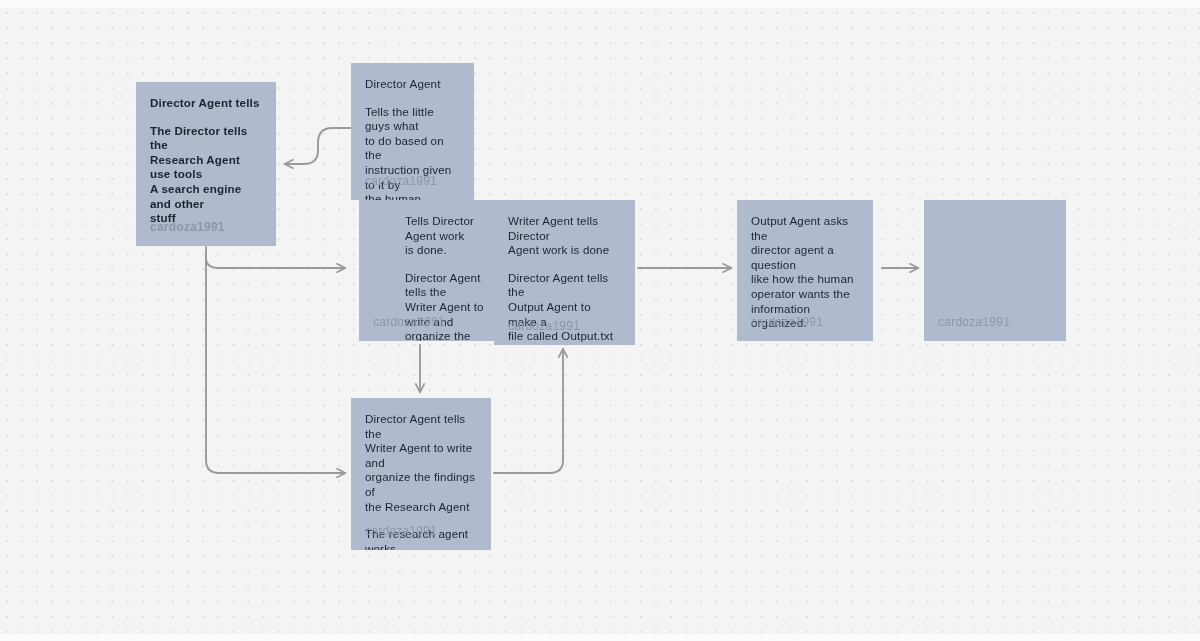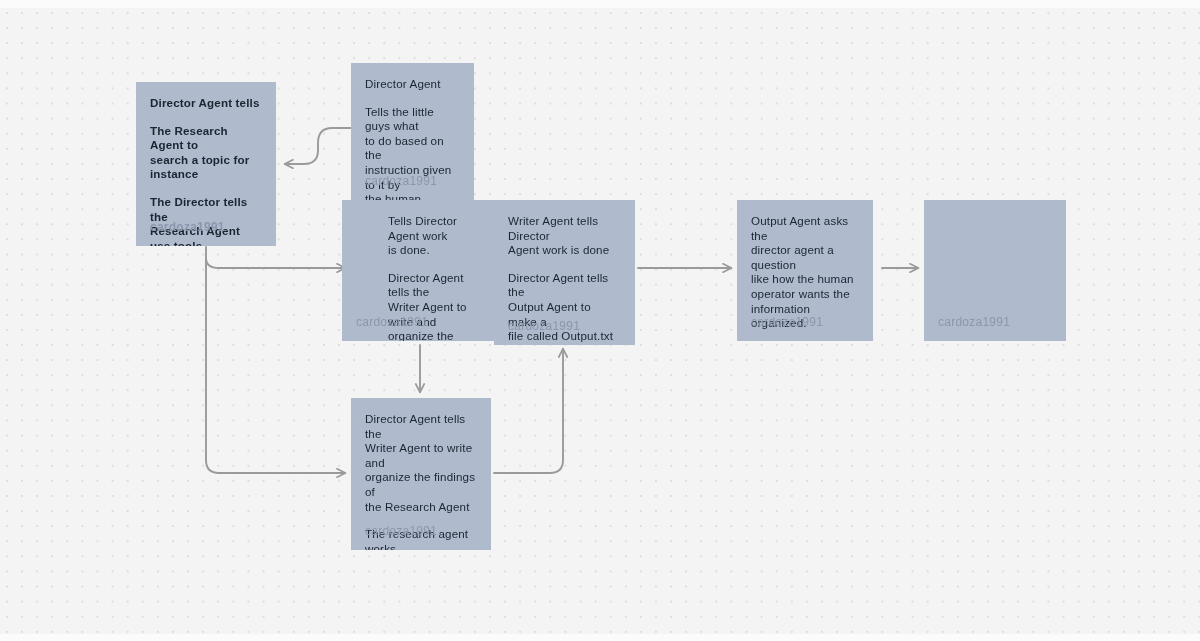--- a/index.html
+++ b/index.html
@@ -103,37 +103,35 @@
     <path d="M 494,473 L 550,473 Q 563,473 563,460 L 563,349" fill="none" stroke="#9a9a9a" stroke-width="1.9" stroke-linecap="round" marker-end="url(#ah)"></path>
 
     <path d="M 638,268 L 731,268" fill="none" stroke="#9a9a9a" stroke-width="1.9" stroke-linecap="round" marker-end="url(#ah)"></path>
 
     <path d="M 882,268 L 918,268" fill="none" stroke="#9a9a9a" stroke-width="1.9" stroke-linecap="round" marker-end="url(#ah)"></path>
   </svg>
 
   <div id="notes-layer">
       <div class="note" style="left: 136px; top: 82px; width: 140px; height: 164px; background: rgb(175, 186, 205); color: rgb(28, 36, 49); font-weight: bold;">
         <p class="para">Director Agent tells</p>
-        <p class="para">The Research Agent to
-search a topic for instance</p>
         <p class="para">The Director tells the
 Research Agent use tools
 A search engine and other
 stuff</p>
         <div class="sig" style="color: rgb(141, 151, 171);">cardoza1991</div>
       </div>
       <div class="note" style="left: 351px; top: 63px; width: 123px; height: 137px; background: rgb(175, 186, 205); color: rgb(28, 36, 49);">
         <p class="para">Director Agent</p>
         <p class="para">Tells the little guys what
 to do based on the
 instruction given to it by
 the human operator</p>
         <div class="sig" style="color: rgb(141, 151, 171);">cardoza1991</div>
       </div>
-      <div class="note" style="left: 342px; top: 200px; width: 158px; height: 141px; background: rgb(175, 186, 205); color: rgb(28, 36, 49); padding-left: 46px;">
+      <div class="note" style="left: 359px; top: 200px; width: 158px; height: 141px; background: rgb(175, 186, 205); color: rgb(28, 36, 49); padding-left: 46px;">
         <p class="para">Tells Director Agent work
 is done.</p>
         <p class="para">Director Agent tells the
 Writer Agent to write and
 organize the findings of
 the Research Agent</p>
         <div class="sig" style="color: rgb(141, 151, 171);">cardoza1991</div>
       </div>
       <div class="note" style="left: 494px; top: 200px; width: 141px; height: 145px; background: rgb(175, 186, 205); color: rgb(28, 36, 49);">
         <p class="para">Writer Agent tells Director

